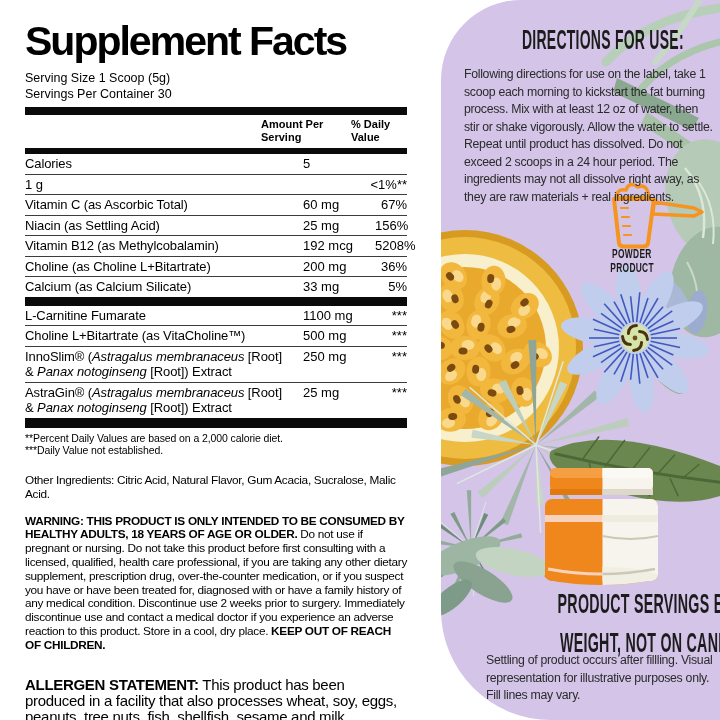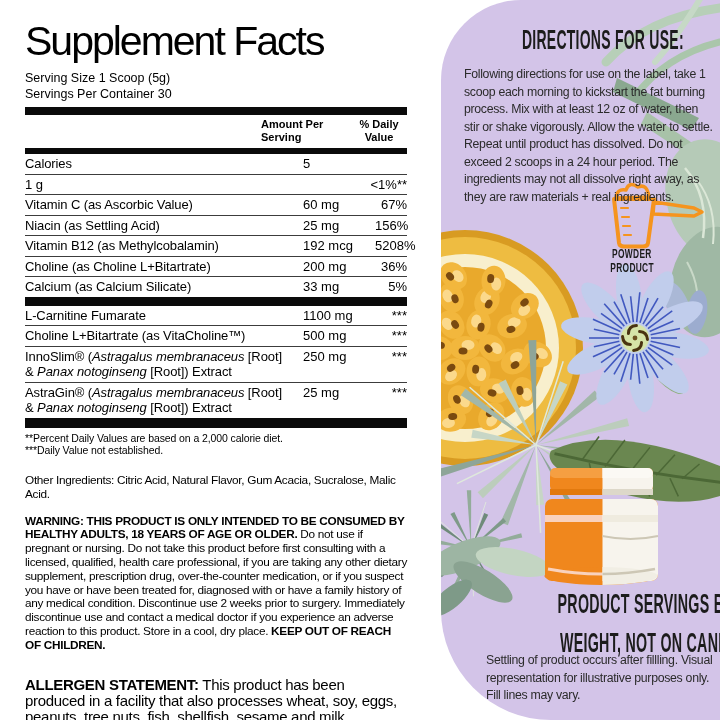--- a/index.html
+++ b/index.html
@@ -7,30 +7,30 @@
     --accent:#f5941e;
     --ink:#2b2b2b;
   }
   *{box-sizing:border-box;margin:0;padding:0}
   html,body{width:720px;height:720px;background:#fff;overflow:hidden;
     font-family:"Liberation Sans",sans-serif;color:#000}
   .stage{position:relative;width:720px;height:720px;background:#fff}
 
   
   .facts{position:absolute;left:25px;top:20px;width:382px}
-  .facts h1{font-size:41px;font-weight:400;letter-spacing:-2px;line-height:1.05;margin-bottom:7px}
+  .facts h1{font-size:41px;font-weight:700;letter-spacing:-2px;line-height:1.05;margin-bottom:7px}
   .serv{font-size:12.5px;line-height:16px}
   .bar{background:#0a0a0a;width:100%}
   .bar-a{height:8px;margin-top:5px}
   .bar-b{height:6px}
   .bar-c{height:9px}
   .bar-d{height:10px}
   .fhead{position:relative;height:33px;font-size:11px;font-weight:700;line-height:13px}
   .h-amt{position:absolute;left:236px;top:3px;width:96px;text-align:left}
-  .h-dv{position:absolute;right:0;top:3px;width:56px;text-align:center}
+  .h-dv{position:absolute;right:0;top:3px;width:56px;text-align:left}
   .frow{display:flex;align-items:flex-start;border-top:1px solid #3c3c3c;
     padding:2px 0;font-size:13px;line-height:15.5px}
   .rows .frow:first-child{border-top:none}
   .fname{flex:0 0 278px;padding-right:2px;letter-spacing:-0.1px}
   .famt{flex:0 0 72px}
   .fdv{flex:1;text-align:right}
   .footnotes{font-size:10.5px;line-height:12px;margin-top:4px;letter-spacing:-0.1px}
   .other{margin-top:17px;font-size:11.8px;letter-spacing:-0.3px;line-height:14px}
   .warning{margin-top:14px;font-size:11.8px;letter-spacing:-0.3px;line-height:13.8px}
   .allergen{margin-top:24px;font-size:15px;letter-spacing:-0.3px;line-height:16px}
@@ -72,21 +72,21 @@
         <div class="frow">
           <div class="fname"><span>Calories</span></div>
           <div class="famt">5</div>
           <div class="fdv"></div>
         </div>
         <div class="frow">
           <div class="famt">1 g</div>
           <div class="fdv">&lt;1%**</div>
         </div>
         <div class="frow">
-          <div class="fname"><span>Vitamin C (as Ascorbic Value)</span></div>
+          <div class="fname"><span>Vitamin C (as Ascorbic Total)</span></div>
           <div class="famt">60 mg</div>
           <div class="fdv">67%</div>
         </div>
         <div class="frow">
           <div class="fname"><span>Niacin (as Settling Acid)</span></div>
           <div class="famt">25 mg</div>
           <div class="fdv">156%</div>
         </div>
         <div class="frow">
           <div class="fname"><span>Vitamin B12 (as Methylcobalamin)</span></div>

